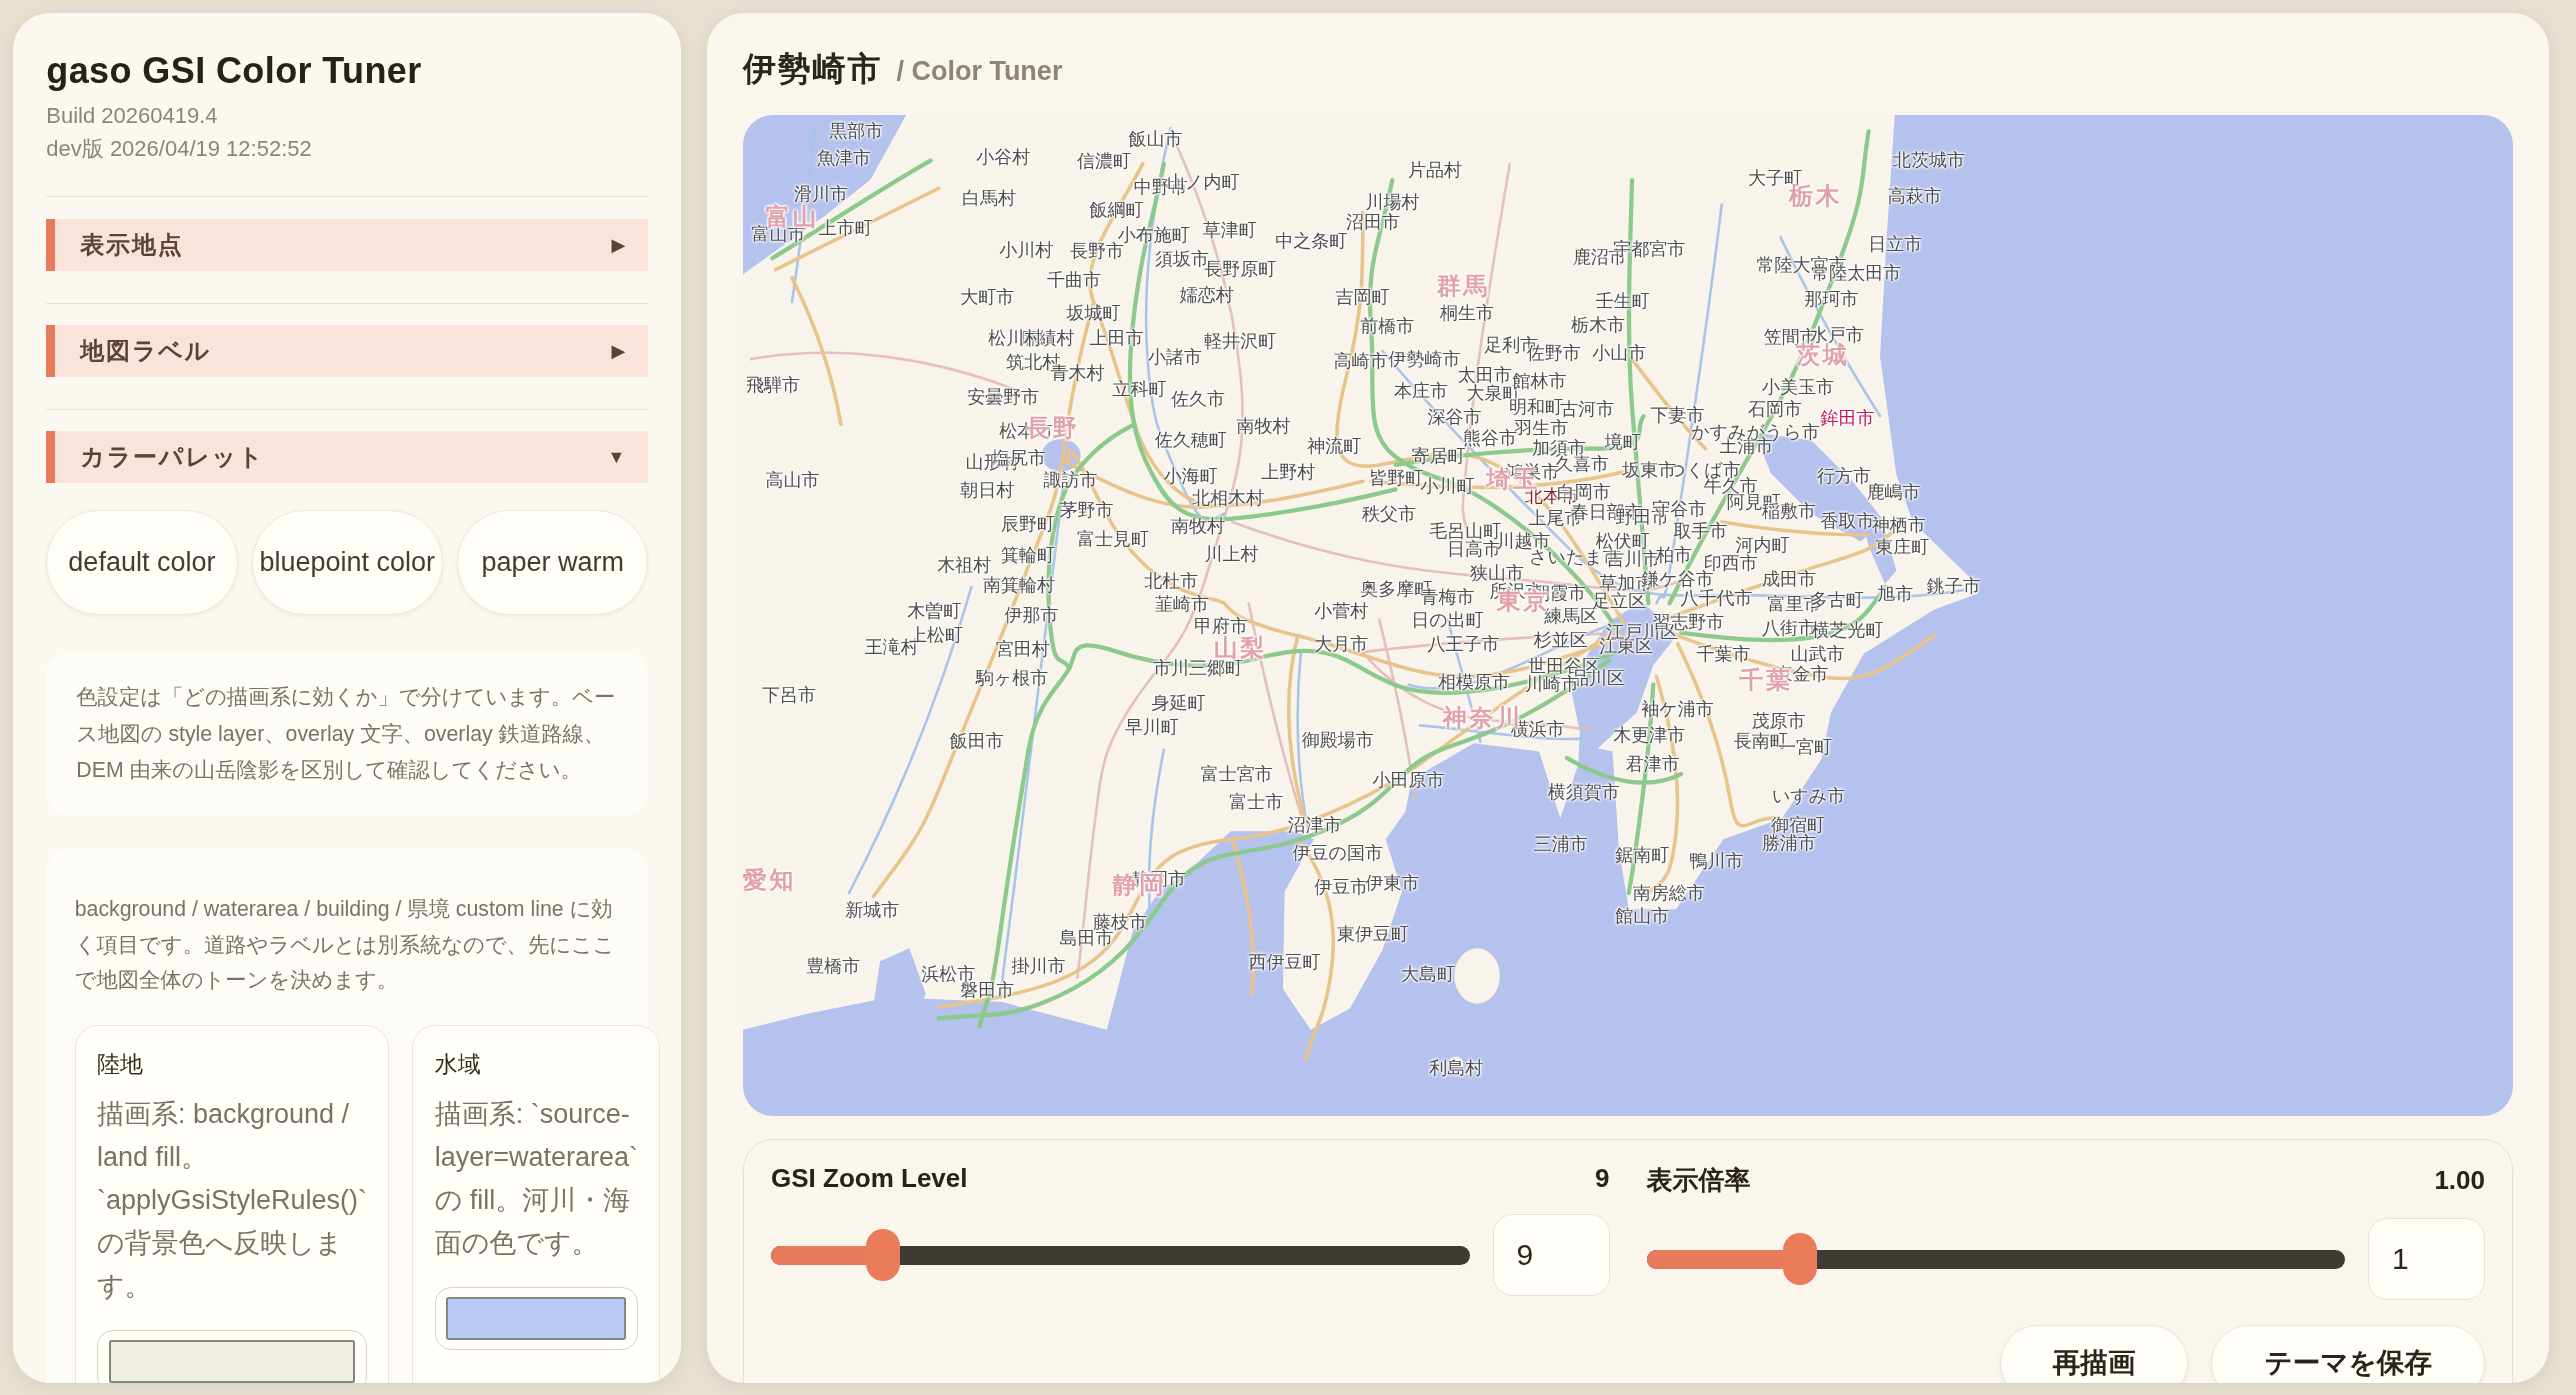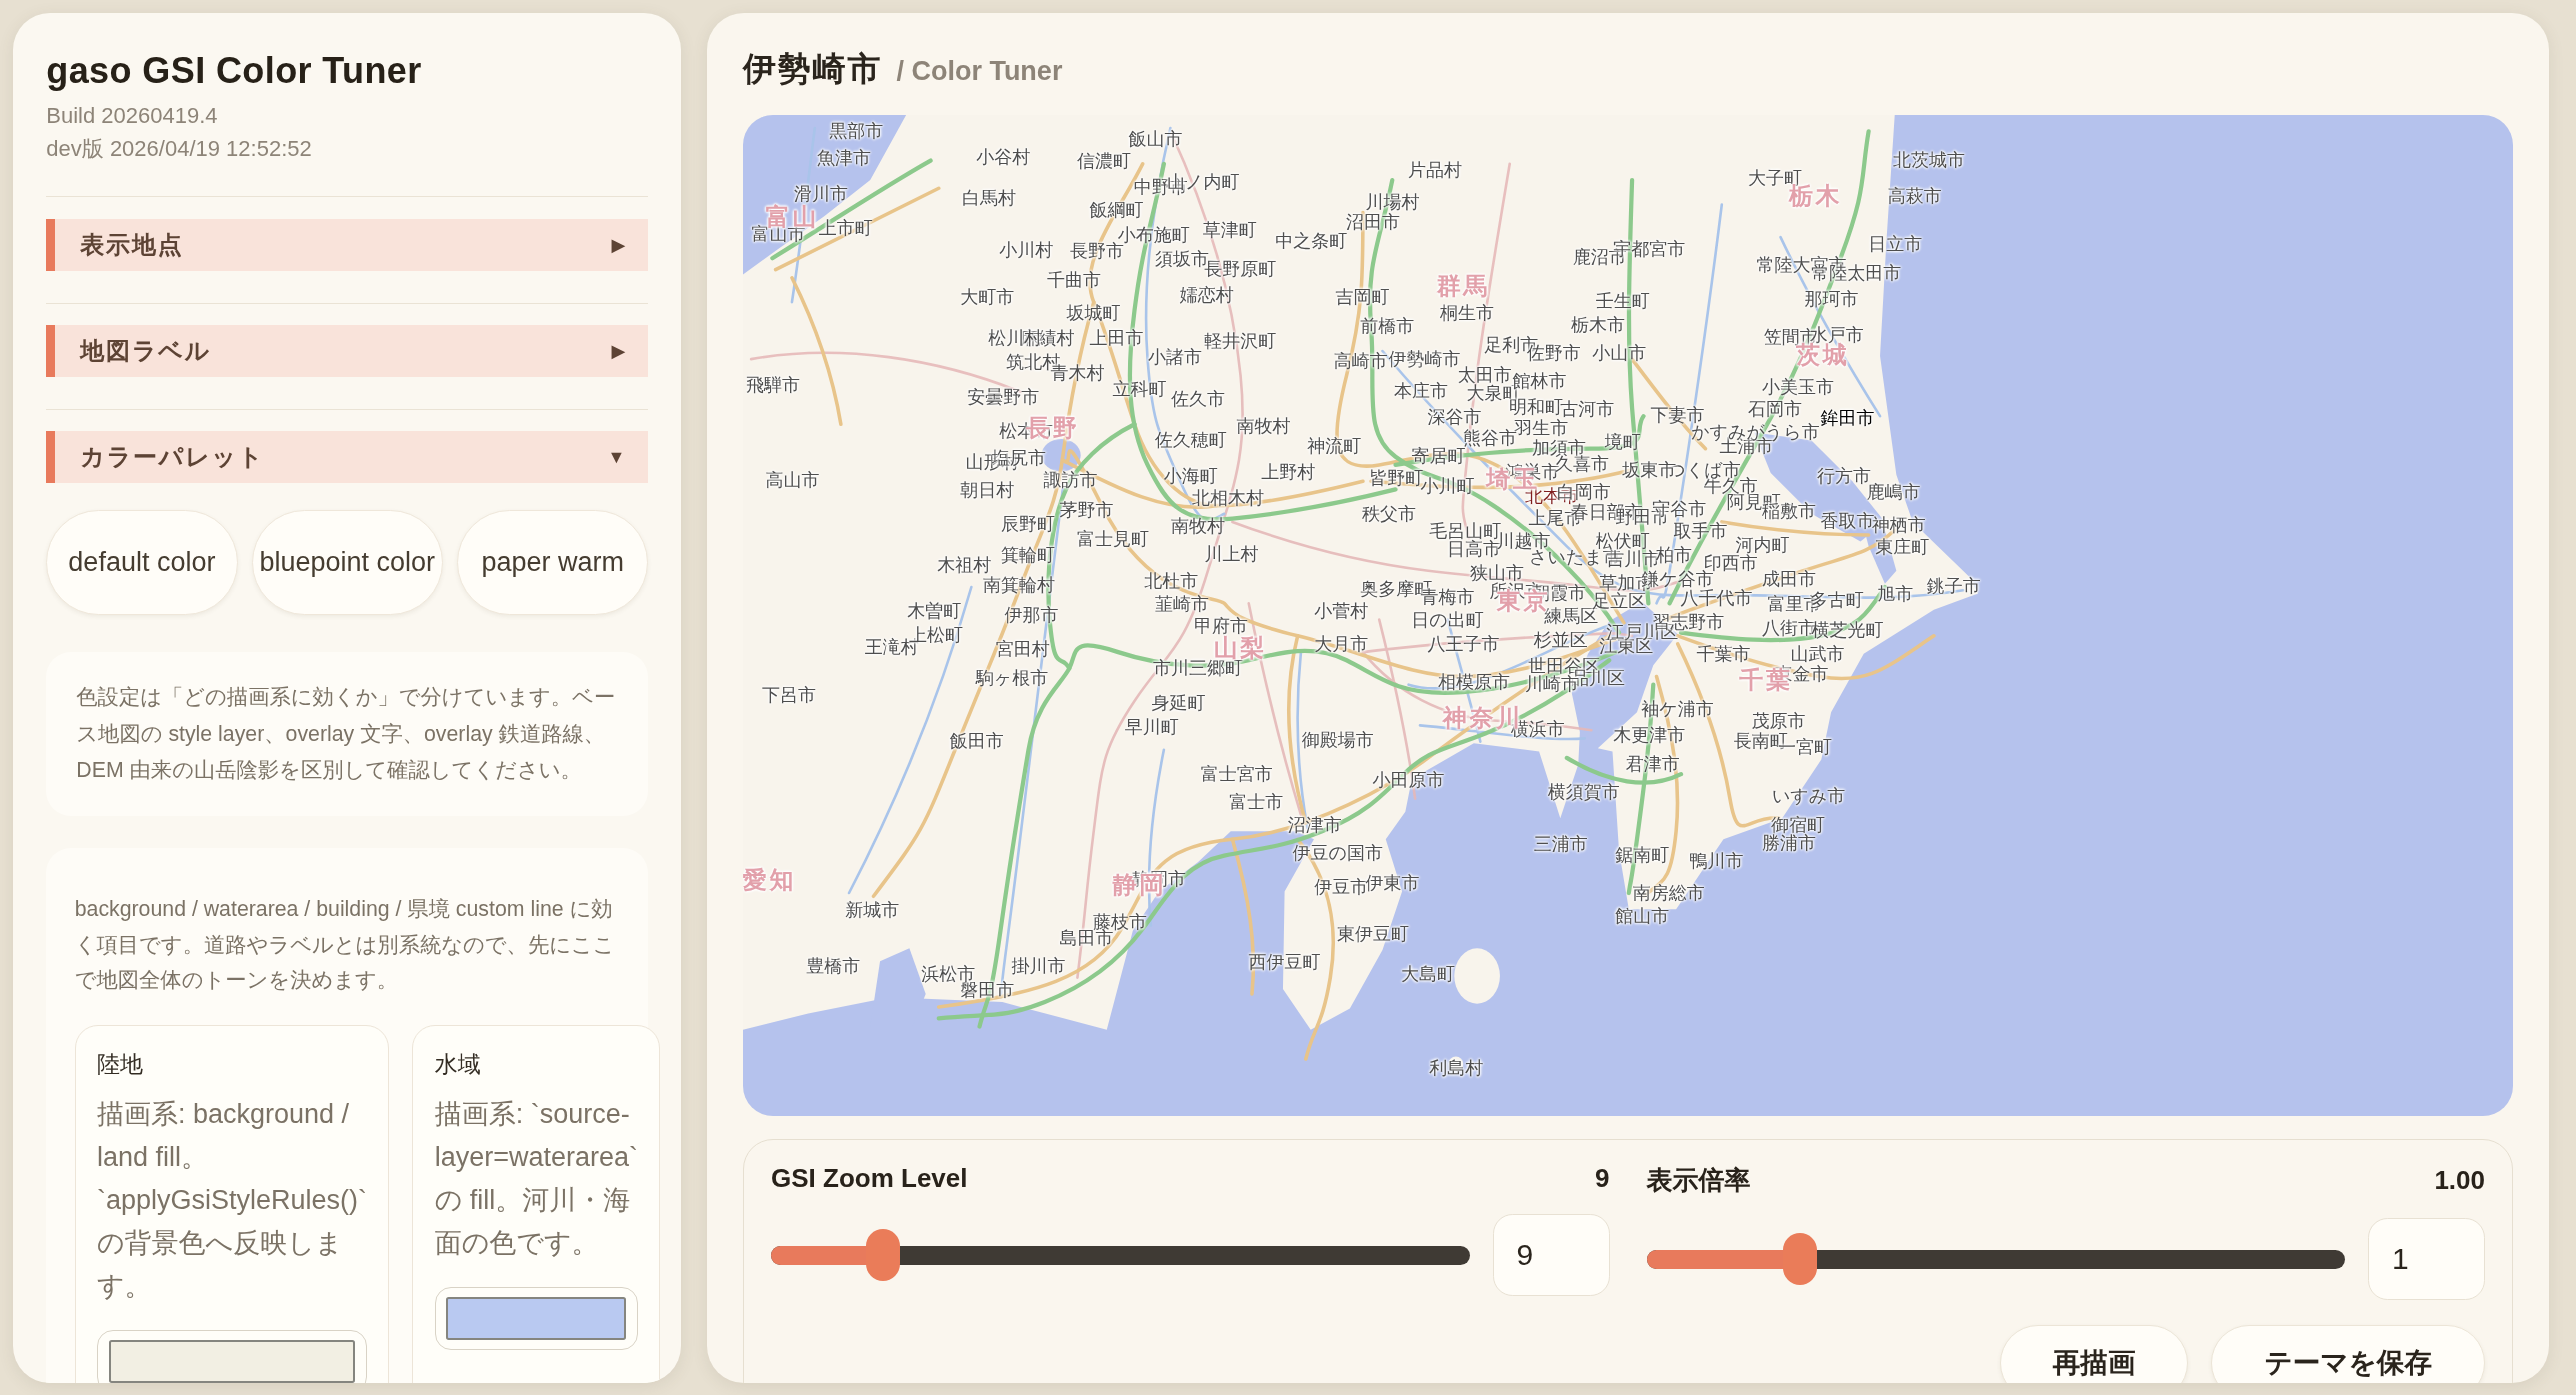--- a/index.html
+++ b/index.html
@@ -447,21 +447,21 @@
         <span class="m-city" style="left: 59.6%; top: 27.1%; color: rgb(78, 78, 78);">小美玉市</span>
         <span class="m-city" style="left: 59.2%; top: 22.1%; color: rgb(78, 78, 78);">笠間市</span>
         <span class="m-city" style="left: 61.8%; top: 21.9%; color: rgb(78, 78, 78);">水戸市</span>
         <span class="m-city" style="left: 61.5%; top: 18.4%; color: rgb(78, 78, 78);">那珂市</span>
         <span class="m-city" style="left: 59.8%; top: 15%; color: rgb(78, 78, 78);">常陸大宮市</span>
         <span class="m-city" style="left: 62.9%; top: 15.8%; color: rgb(78, 78, 78);">常陸太田市</span>
         <span class="m-city" style="left: 58.3%; top: 6.3%; color: rgb(78, 78, 78);">大子町</span>
         <span class="m-city" style="left: 65.1%; top: 12.9%; color: rgb(78, 78, 78);">日立市</span>
         <span class="m-city" style="left: 66.2%; top: 8.1%; color: rgb(78, 78, 78);">高萩市</span>
         <span class="m-city" style="left: 67%; top: 4.5%; color: rgb(78, 78, 78);">北茨城市</span>
-        <span class="m-city" style="left: 62.4%; top: 30.2%; color: #000000; text-align: center;">鉾田市</span>
+        <span class="m-city" style="left: 62.4%; top: 30.2%; color: #be185d; text-align: center;">鉾田市</span>
         <span class="m-city" style="left: 62.2%; top: 36%; color: rgb(78, 78, 78);">行方市</span>
         <span class="m-city" style="left: 65%; top: 37.6%; color: rgb(78, 78, 78);">鹿嶋市</span>
         <span class="m-city" style="left: 65.3%; top: 40.9%; color: rgb(78, 78, 78);">神栖市</span>
         <span class="m-city" style="left: 62.4%; top: 40.5%; color: rgb(78, 78, 78);">香取市</span>
         <span class="m-city" style="left: 65.5%; top: 43.1%; color: rgb(78, 78, 78);">東庄町</span>
         <span class="m-city" style="left: 68.4%; top: 47%; color: rgb(78, 78, 78);">銚子市</span>
         <span class="m-city" style="left: 65.1%; top: 47.8%; color: rgb(78, 78, 78);">旭市</span>
         <span class="m-city" style="left: 38.7%; top: 85.8%; color: rgb(78, 78, 78);">大島町</span>
         <span class="m-city" style="left: 40.3%; top: 95.2%; color: rgb(78, 78, 78);">利島村</span>
         <span class="m-pref" style="left: 2.8%; top: 10.2%; color: rgb(226, 160, 170);">富山</span>

